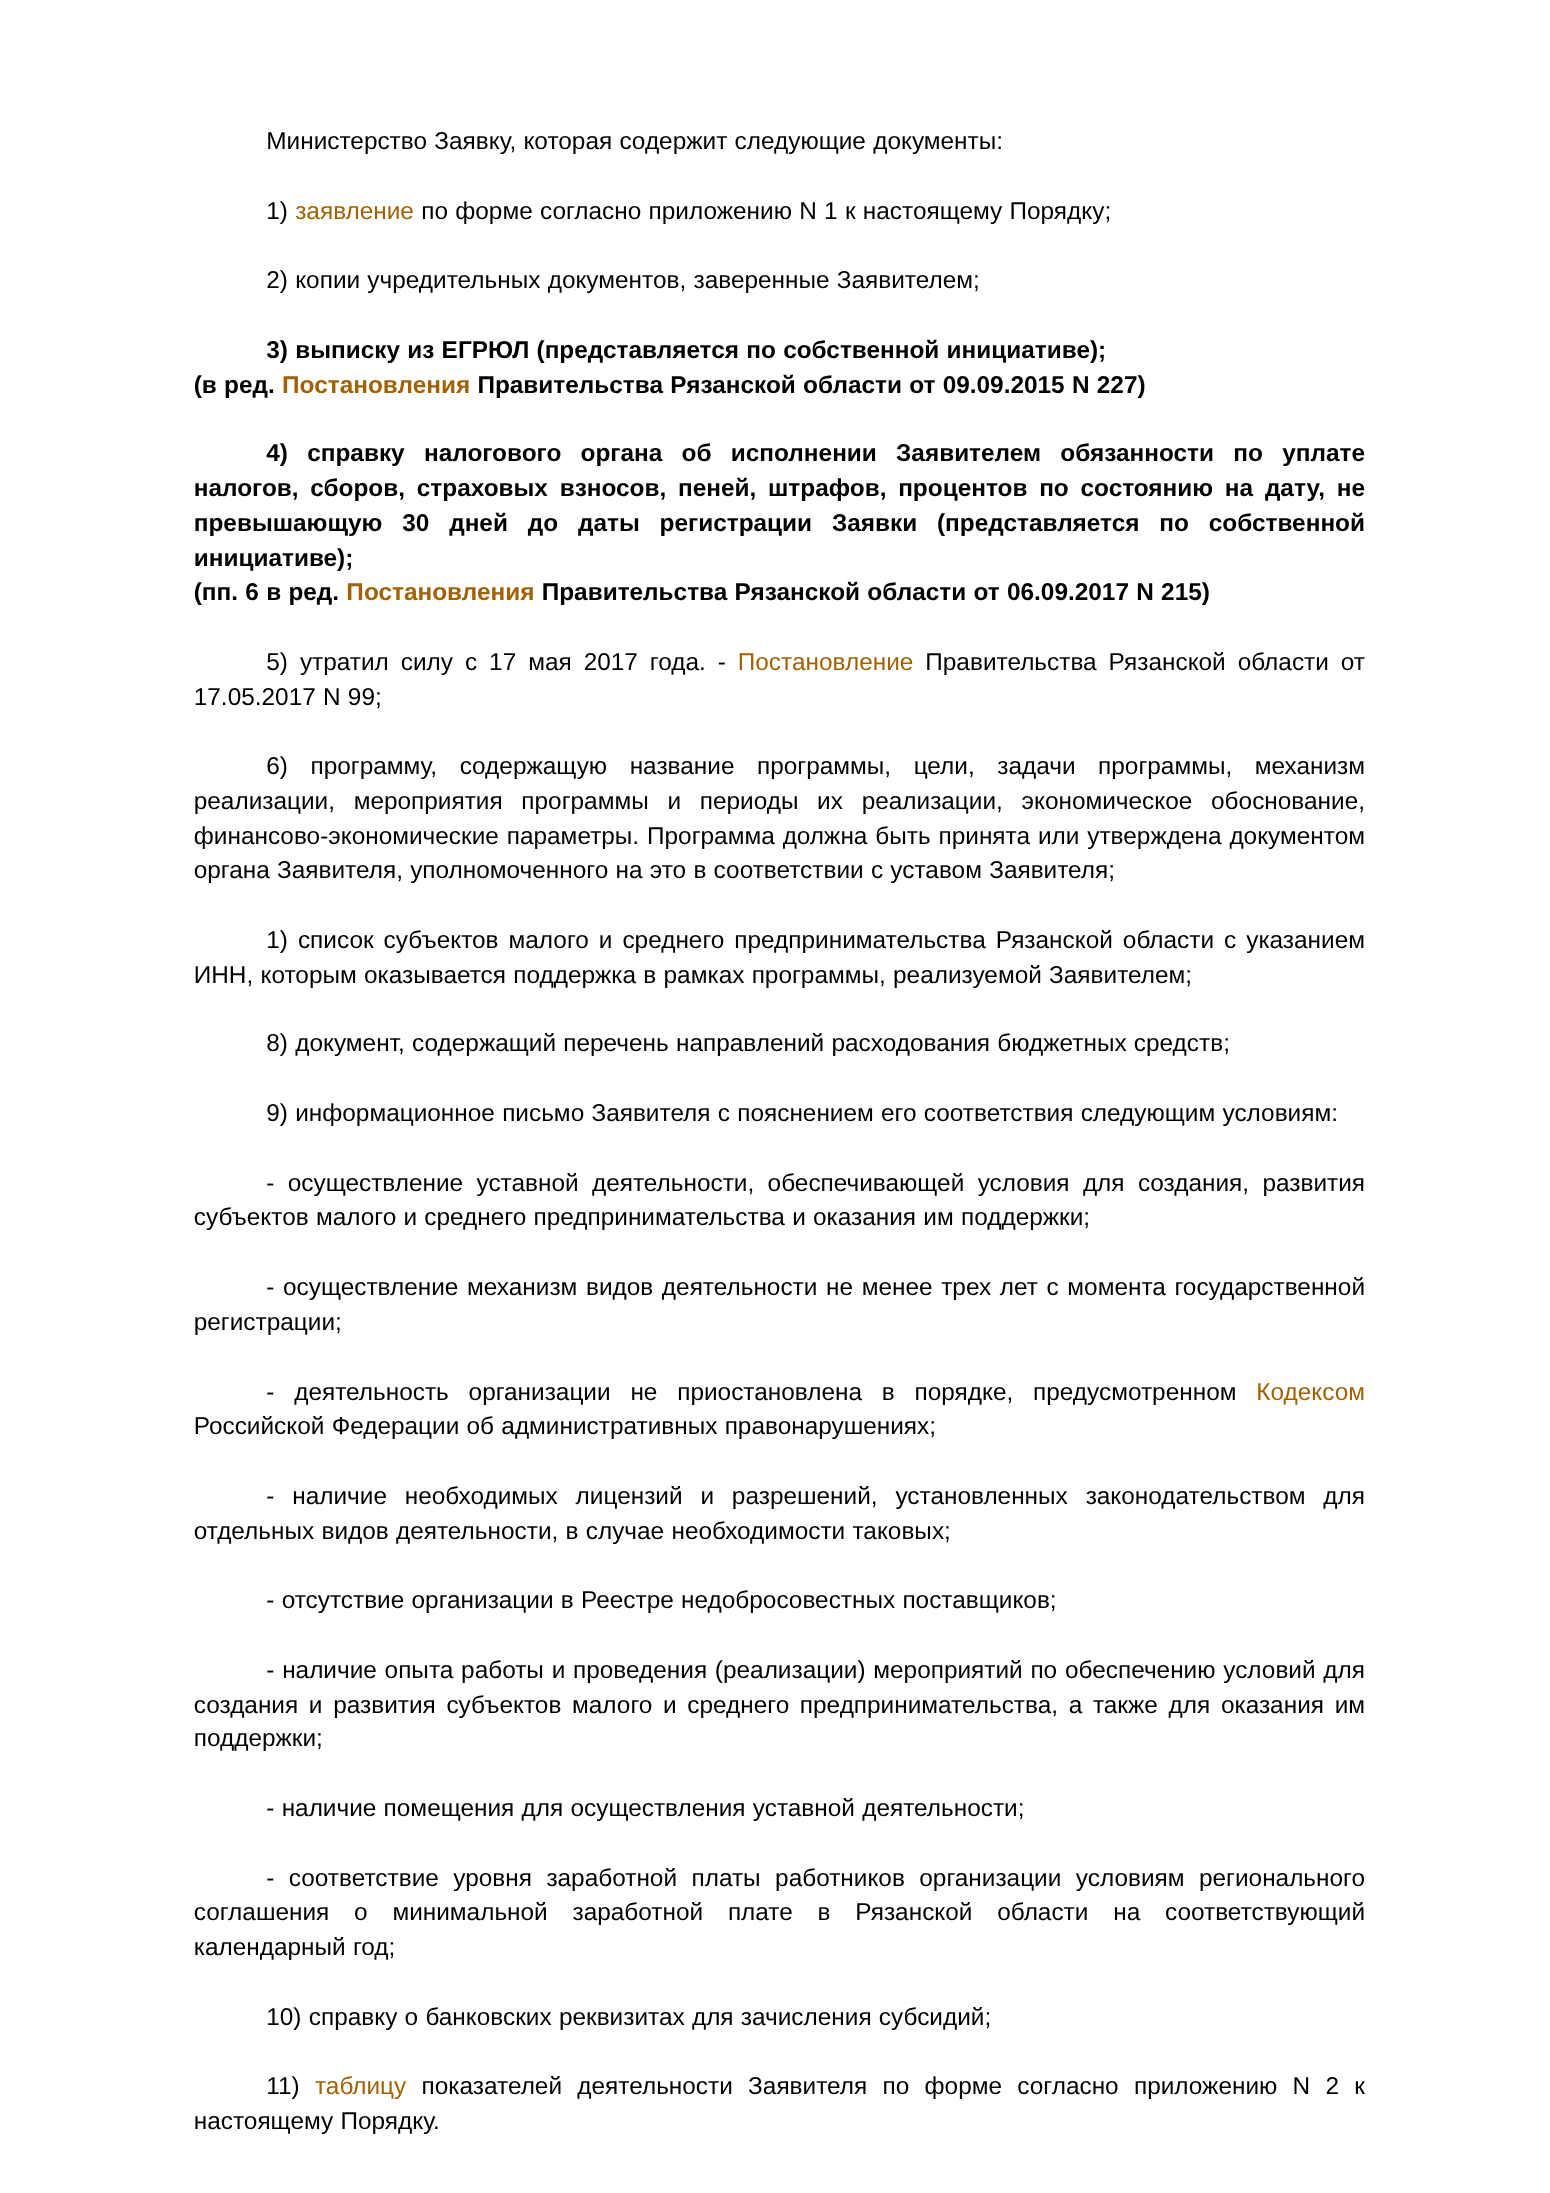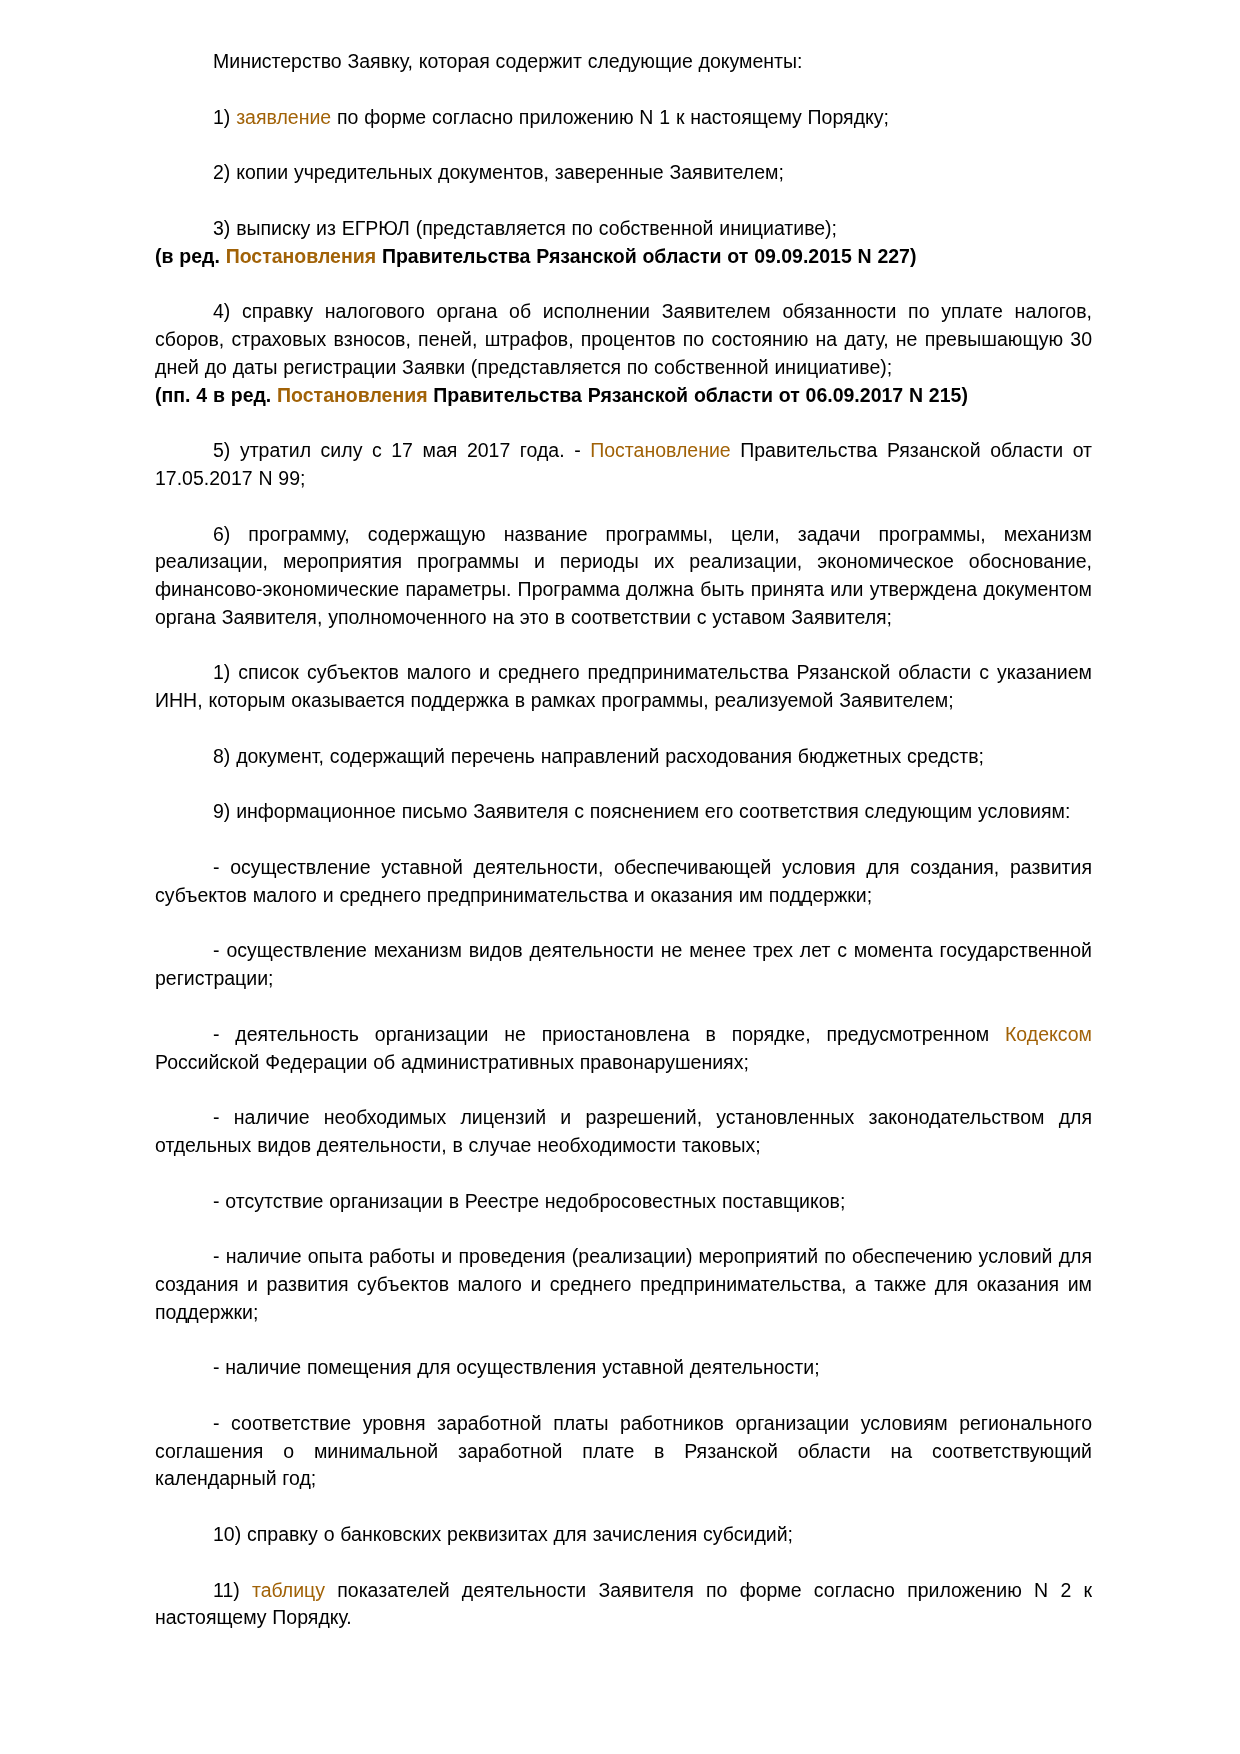--- a/index.html
+++ b/index.html
@@ -11,37 +11,38 @@
     width: 1240px;
     height: 1754px;
     font-family: "Liberation Sans", "DejaVu Sans", sans-serif;
     color: #000000;
     -webkit-font-smoothing: antialiased;
   }
   .page {
     box-sizing: border-box;
     width: 1240px;
     height: 1754px;
-    padding: 48px 148px 0 155px;
+    padding: 100px 148px 0 155px;
     background: #ffffff;
     position: relative;
   }
   .doc-body {
     width: 937px;
   }
   p.para {
     margin: 0 0 28px 0;
     font-size: 19.5px;
     line-height: 1.42;
     text-align: justify;
     text-justify: inter-word;
     word-spacing: 0.02em;
   }
   p.para.tight {
     margin-bottom: 0;
+    font-weight: bold;
   }
   p.para.amend {
     margin: 0 0 28px 0;
     text-align: left;
     font-weight: bold;
   }
   p.para.indent {
     text-indent: 58px;
   }
   p.para.noindent {
@@ -68,21 +69,21 @@
 
     <p class="para indent tight">3) выписку из ЕГРЮЛ (представляется по собственной инициативе);</p>
 
     <p class="para amend noindent">
       <span>(в ред. </span><a class="doclink" href="#">Постановления</a><span> Правительства Рязанской области от 09.09.2015 N 227)</span>
     </p>
 
     <p class="para indent tight">4) справку налогового органа об исполнении Заявителем обязанности по уплате налогов, сборов, страховых взносов, пеней, штрафов, процентов по состоянию на дату, не превышающую 30 дней до даты регистрации Заявки (представляется по собственной инициативе);</p>
 
     <p class="para amend noindent">
-      <span>(пп. 4 в ред. </span><a class="doclink" href="#">Постановления</a><span> Правительства Рязанской области от 06.09.2017 N 215)</span>
+      <span>(пп. 6 в ред. </span><a class="doclink" href="#">Постановления</a><span> Правительства Рязанской области от 06.09.2017 N 215)</span>
     </p>
 
     <p class="para indent">
       <span>5) утратил силу с 17 мая 2017 года. - </span><a class="doclink" href="#">Постановление</a><span> Правительства Рязанской области от 17.05.2017 N 99;</span>
     </p>
 
     <p class="para indent">6) программу, содержащую название программы, цели, задачи программы, механизм реализации, мероприятия программы и периоды их реализации, экономическое обоснование, финансово-экономические параметры. Программа должна быть принята или утверждена документом органа Заявителя, уполномоченного на это в соответствии с уставом Заявителя;</p>
 
     <p class="para indent">1) список субъектов малого и среднего предпринимательства Рязанской области с указанием ИНН, которым оказывается поддержка в рамках программы, реализуемой Заявителем;</p>
 

